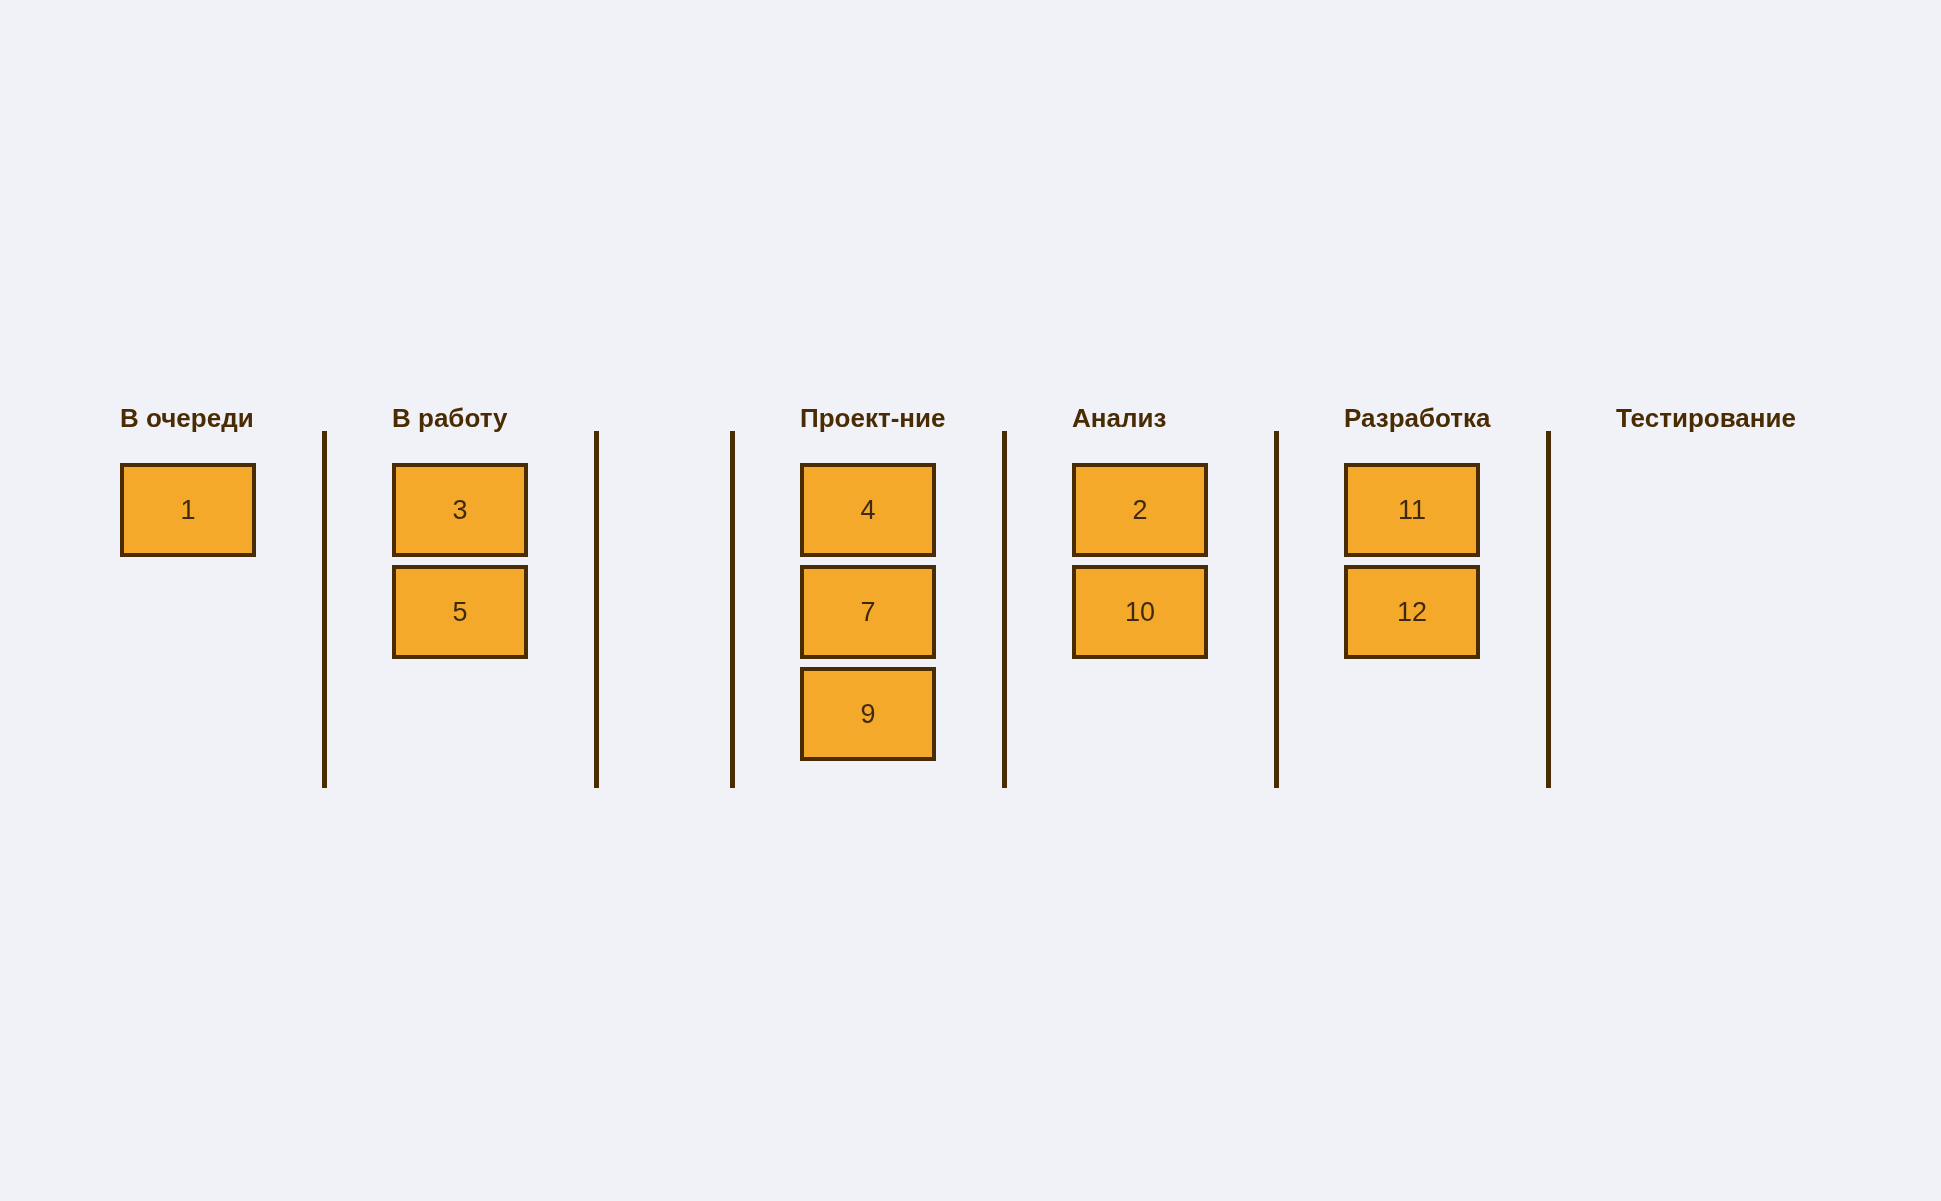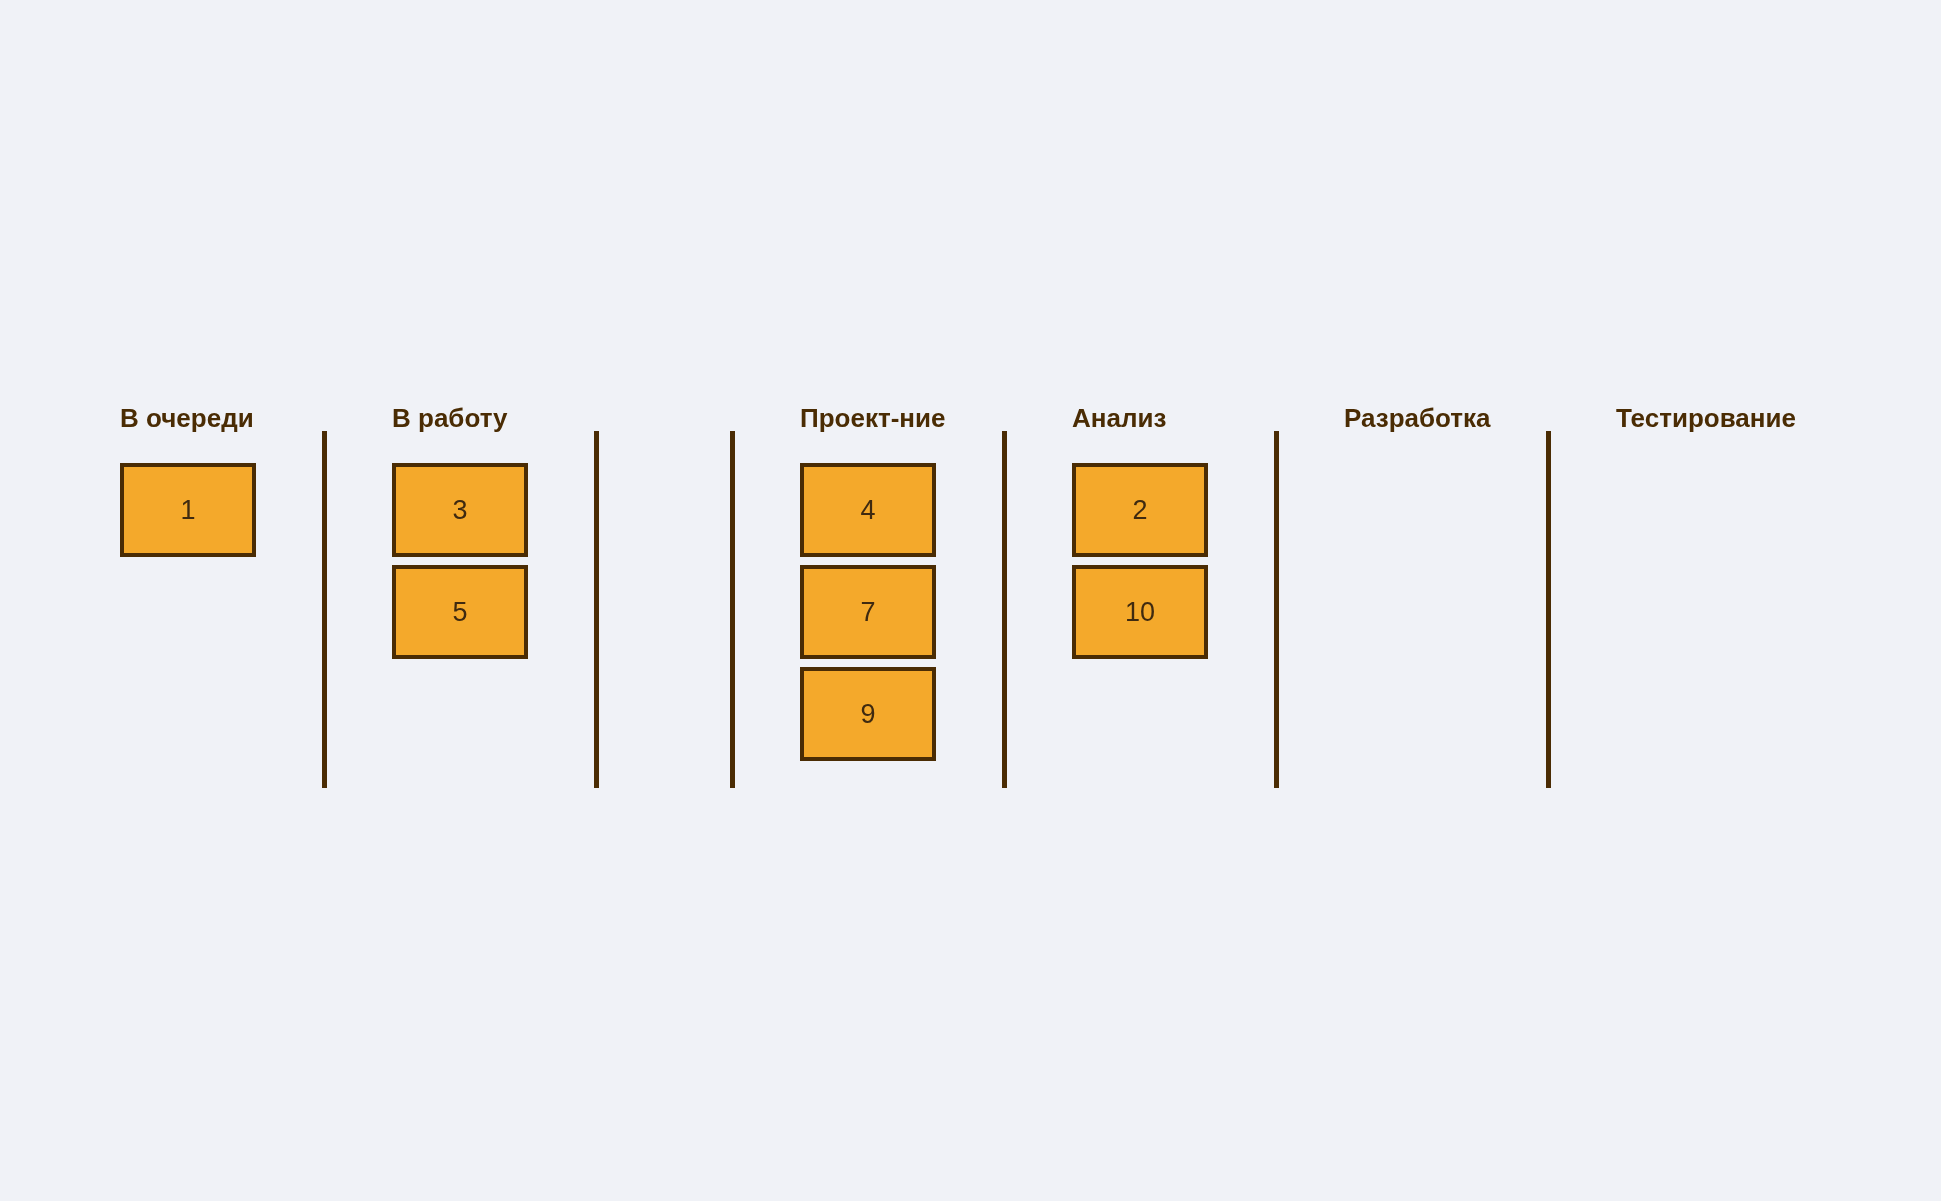--- a/index.html
+++ b/index.html
@@ -127,20 +127,24 @@
         <div class="card-stack">
           <div class="card">2</div>
           <div class="card">10</div>
         </div>
       </div>
       <div class="divider-slot">
         <div class="divider"></div>
       </div>
       <div class="column">
         <div class="column-title">Разработка</div>
+        <div class="card-stack">
+          <div class="card">11</div>
+          <div class="card">12</div>
+        </div>
       </div>
       <div class="divider-slot">
         <div class="divider"></div>
       </div>
       <div class="column">
         <div class="column-title">Тестирование</div>
       </div>
       <div class="divider-slot"></div>
     </div>
 </div>

